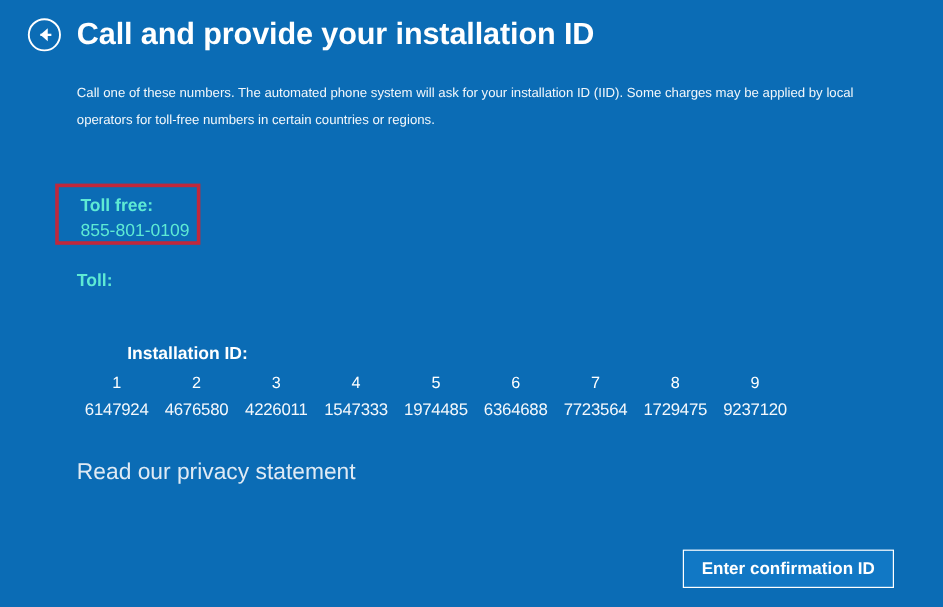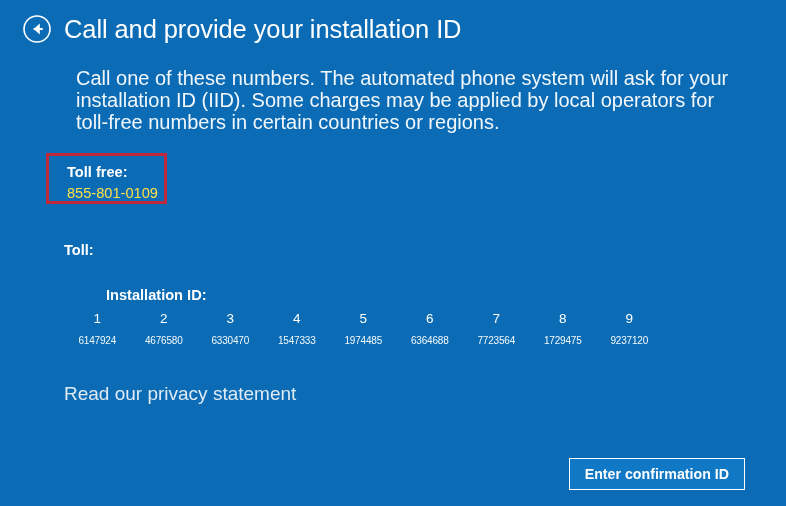--- a/index.html
+++ b/index.html
@@ -34,37 +34,36 @@
     flex: 0 0 30px;
     display: flex;
     align-items: center;
     justify-content: center;
     cursor: pointer;
   }
   .back-btn svg { display: block; }
 
   .page-title {
     font-size: 25.5px;
-    font-weight: 400;
+    font-weight: 700;
     line-height: 30px;
     letter-spacing: -0.1px;
     color: #ffffff;
     white-space: nowrap;
   }
 
   
   .intro {
     position: absolute;
     left: 64px;
     top: 67px;
     width: 672px;
-    font-size: 20px;
+    font-size: 11px;
     line-height: 22px;
     color: #f2f7fb;
-    margin-left: 12px;
   }
 
   
   .tollfree-block {
     position: absolute;
     left: 46px;
     top: 153px;
     width: 121px;
     height: 51px;
     border: 3px solid #c0283c;
@@ -73,35 +72,34 @@
     position: absolute;
     left: 18px;
     top: 6px;
     white-space: nowrap;
   }
 
   .toll-block {
     position: absolute;
     left: 64px;
     top: 224px;
-    margin-top: 16px;
   }
 
   .label-bold {
     font-size: 14.6px;
     font-weight: bold;
     line-height: 21px;
-    color: #ffffff;
+    color: #5eead4;
     white-space: nowrap;
   }
   .label-value {
     font-size: 14.6px;
     font-weight: 400;
     line-height: 21px;
-    color: #fde047;
+    color: #5eead4;
     white-space: nowrap;
   }
 
   
   .iid-section {
     position: absolute;
     left: 64px;
     top: 285px;
   }
   .iid-heading {
@@ -117,21 +115,21 @@
     grid-template-columns: repeat(9, 66.5px);
   }
   .iid-grid .col-index {
     font-size: 13.5px;
     line-height: 19px;
     text-align: center;
     color: #ffffff;
     padding-bottom: 3px;
   }
   .iid-grid .col-value {
-    font-size: 10px;
+    font-size: 14px;
     line-height: 20px;
     text-align: center;
     color: #f4f8fc;
     letter-spacing: -0.2px;
   }
 
   
   .privacy-link {
     position: absolute;
     left: 64px;
@@ -209,21 +207,21 @@
     <div class="col-index">3</div>
     <div class="col-index">4</div>
     <div class="col-index">5</div>
     <div class="col-index">6</div>
     <div class="col-index">7</div>
     <div class="col-index">8</div>
     <div class="col-index">9</div>
 
     <div class="col-value">6147924</div>
     <div class="col-value">4676580</div>
-    <div class="col-value">6330470</div>
+    <div class="col-value">4226011</div>
     <div class="col-value">1547333</div>
     <div class="col-value">1974485</div>
     <div class="col-value">6364688</div>
     <div class="col-value">7723564</div>
     <div class="col-value">1729475</div>
     <div class="col-value">9237120</div>
   </div>
 </div>
 
 <a class="privacy-link" href="#">Read our privacy statement</a>

